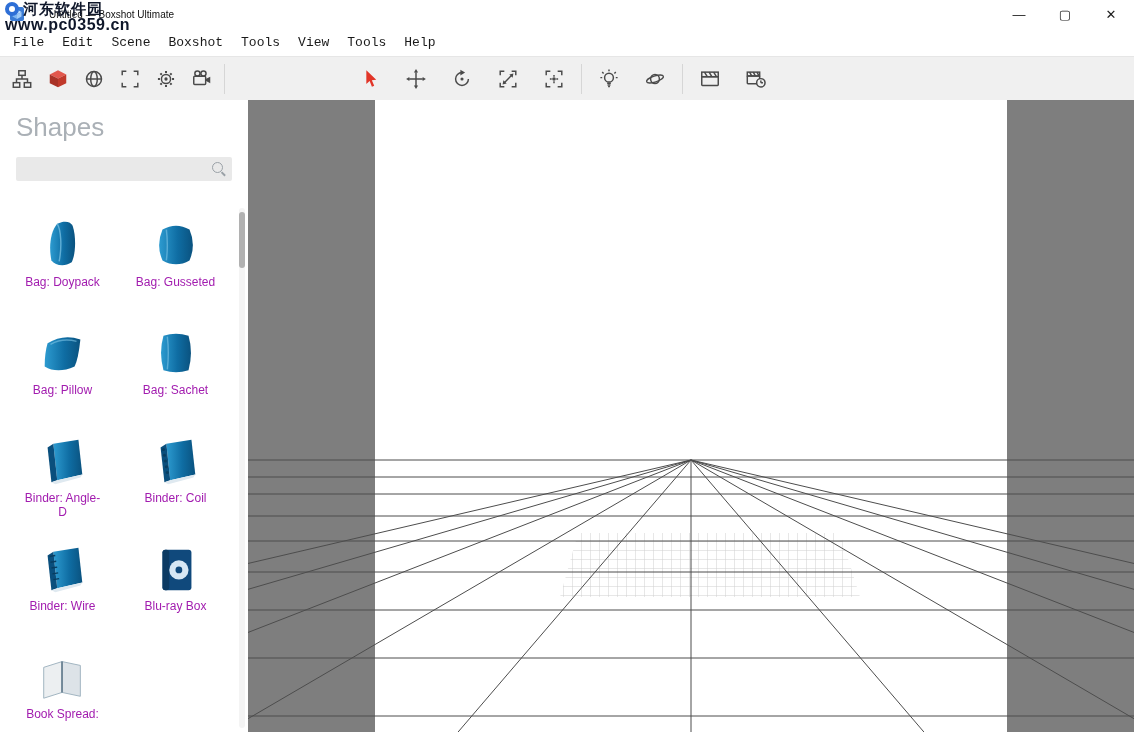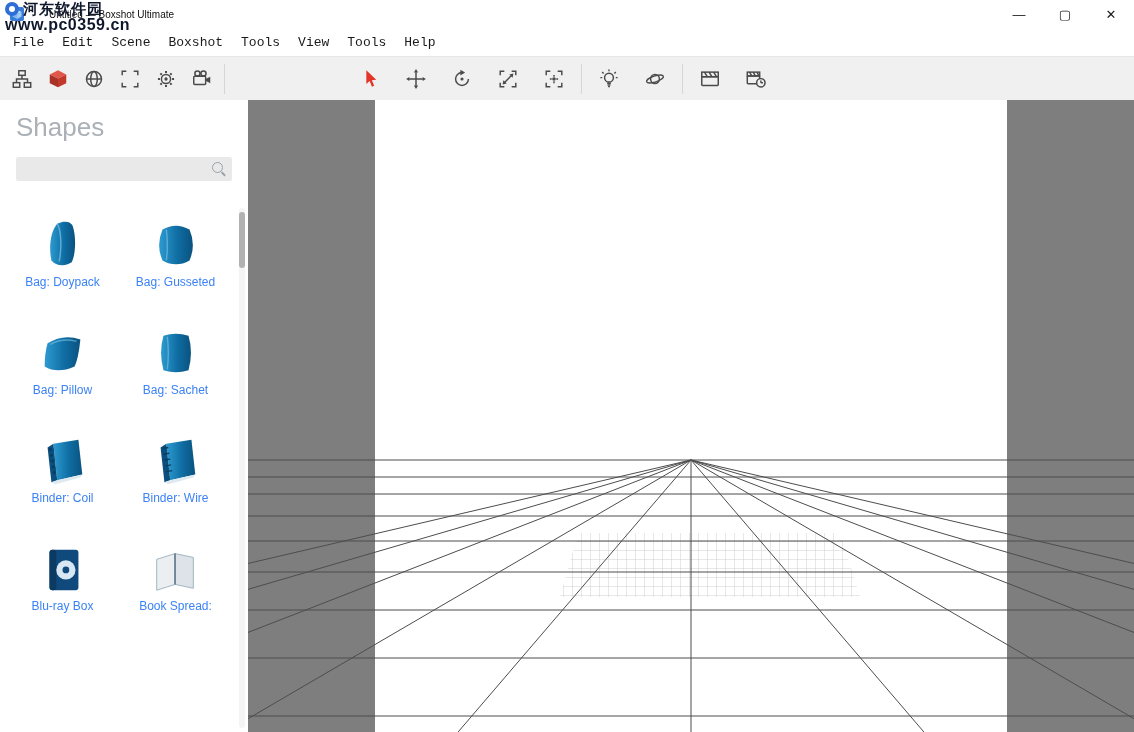--- a/index.html
+++ b/index.html
@@ -36,21 +36,21 @@
   .sidepanel { position:absolute; top:100px; left:0; width:248px; bottom:0; background:#fff; overflow:hidden; }
   .panel-title { margin:12px 0 0 16px; font-size:26px; font-weight:400; color:#aab0b6; }
   .search-box { position:absolute; top:57px; left:16px; width:216px; height:24px; background:#e9e9e9; border-radius:2px; }
   .search-input { width:100%; height:100%; box-sizing:border-box; border:none; background:transparent; padding:0 26px 0 8px; font-size:13px; font-family:"Liberation Sans", sans-serif; outline:none; color:#333; }
   .search-icon { position:absolute; right:9px; top:5px; width:9px; height:9px; border:1.5px solid #9aa1a7; border-radius:50%; }
   .search-icon::after { content:""; position:absolute; width:5px; height:1.5px; background:#9aa1a7; transform:rotate(45deg); right:-4px; bottom:-2px; }
   .shapes-grid { position:absolute; top:112px; left:6px; width:226px; bottom:-30px; display:grid; grid-template-columns:1fr 1fr; align-content:start; }
   .shape-item { height:108px; display:flex; flex-direction:column; align-items:center; cursor:default; }
   .shape-icon { width:54px; height:54px; margin-top:6px; }
   .shape-icon svg { width:54px; height:54px; display:block; }
-  .shape-label { margin-top:3px; font-size:12px; color:#3b82f6; text-align:center; line-height:14px; max-width:84px; }
+  .shape-label { margin-top:3px; font-size:12px; color:#a21caf; text-align:center; line-height:14px; max-width:84px; }
   .panel-scrollbar { position:absolute; right:3px; top:108px; bottom:4px; width:6px; background:#f4f4f4; border-radius:3px; }
   .panel-scroll-thumb { position:absolute; top:4px; left:0; width:6px; height:56px; background:#b1b1b1; border-radius:3px; }
   
   .viewport { position:absolute; top:100px; left:248px; width:886px; height:632px; background:#fff; }
   .viewport svg { display:block; }
 </style>
 </head>
 <body>
 
 <div class="titlebar">
@@ -271,20 +271,37 @@
                 <stop offset="0" stop-color="#2d9bd0"></stop>
                 <stop offset="0.55" stop-color="#0f6da3"></stop>
                 <stop offset="1" stop-color="#0a527f"></stop>
               </linearGradient>
             </defs>
             <path d="M15,10 Q28,6 41,10 Q46,27 41,46 Q28,50 15,46 Q10,27 15,10 Z" fill="url(#bgG)"></path>
             <path d="M19,11 Q21,28 19,45" stroke="#7fc4e6" stroke-width="1.5" fill="none" opacity="0.6"></path>
           </svg>
         </div>
         <div class="shape-label">Bag: Sachet</div>
+      </div>
+      <div class="shape-item">
+        <div class="shape-icon">
+          <svg viewBox="0 0 56 56">
+            <defs>
+              <linearGradient id="bgG" x1="0" y1="0" x2="1" y2="0">
+                <stop offset="0" stop-color="#2d9bd0"></stop>
+                <stop offset="0.55" stop-color="#0f6da3"></stop>
+                <stop offset="1" stop-color="#0a527f"></stop>
+              </linearGradient>
+            </defs>
+            <polygon points="18,10 44,6 48,42 22,48" fill="url(#bgG)"></polygon>
+            <polygon points="12,14 18,10 22,48 16,50" fill="#0a4f7d"></polygon>
+            <polygon points="16,50 22,48 48,42 46,45 20,52" fill="#dfe9f0"></polygon>
+          </svg>
+        </div>
+        <div class="shape-label">Binder: Angle-D</div>
       </div>
       <div class="shape-item">
         <div class="shape-icon">
           <svg viewBox="0 0 56 56">
             <defs>
               <linearGradient id="bgG" x1="0" y1="0" x2="1" y2="0">
                 <stop offset="0" stop-color="#2d9bd0"></stop>
                 <stop offset="0.55" stop-color="#0f6da3"></stop>
                 <stop offset="1" stop-color="#0a527f"></stop>
               </linearGradient>

